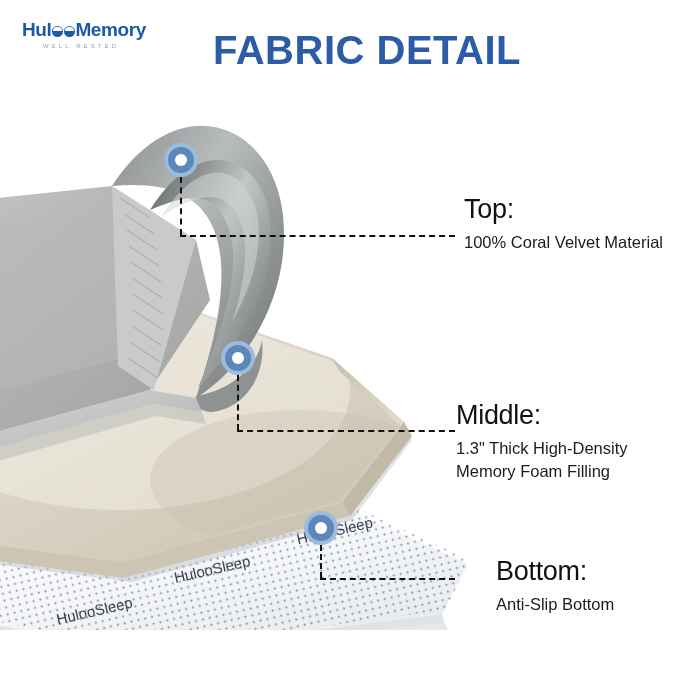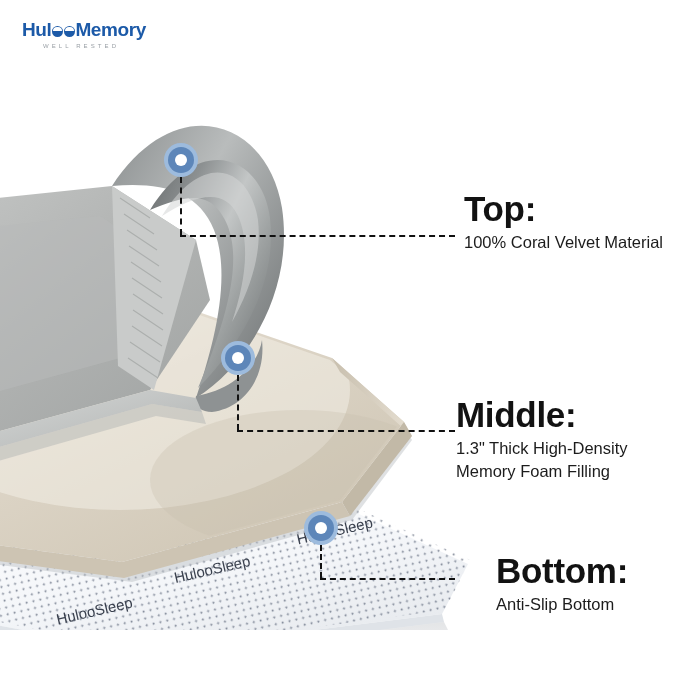--- a/index.html
+++ b/index.html
@@ -124,22 +124,22 @@
     height: 0;
     border-top: 2px dashed #111111;
   }
 
   
   .callout {
     position: absolute;
     width: 215px;
   }
   .callout-title {
-    font-size: 35px;
-    font-weight: bold;
+    font-size: 27px;
+    font-weight: normal;
     color: #121212;
     line-height: 30px;
     letter-spacing: -0.3px;
     font-family: "Liberation Sans", sans-serif;
   }
   .callout-desc {
     margin-top: 7px;
     font-size: 16.5px;
     color: #1c1c1c;
     line-height: 23px;
@@ -149,20 +149,21 @@
 </head>
 <body>
 
 <div id="stage">
 
   <div id="brand-logo">
     <div id="brand-wordmark"><span>Hul</span><span class="logo-eye"></span><span class="logo-eye"></span><span>Memory</span></div>
     <div id="brand-tagline">WELL RESTED</div>
   </div>
 
+  <div id="page-title">FABRIC DETAIL</div>
 
   <div id="product-illustration">
     <svg width="470" height="540" viewBox="0 0 470 540" xmlns="http://www.w3.org/2000/svg">
       <defs>
         <linearGradient id="gradGrayFlat" x1="0" y1="0" x2="0.75" y2="1">
           <stop offset="0%" stop-color="#c2c4c3"></stop>
           <stop offset="45%" stop-color="#b2b4b3"></stop>
           <stop offset="100%" stop-color="#a3a6a5"></stop>
         </linearGradient>
         <linearGradient id="gradGrayCurl" x1="0.1" y1="0" x2="1" y2="0.8">

